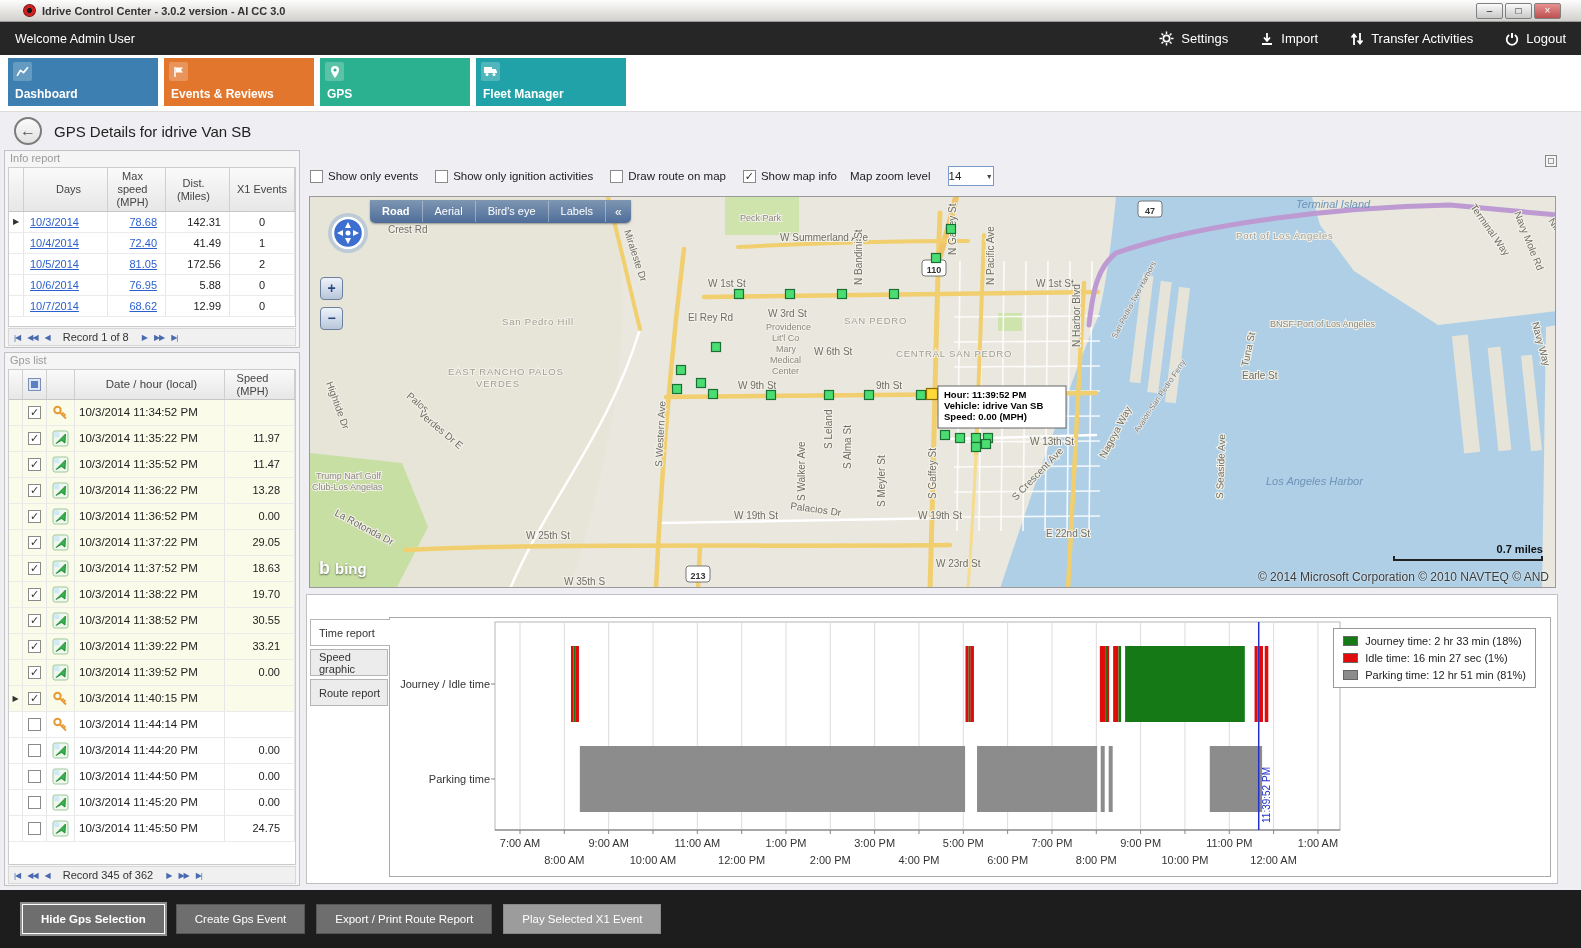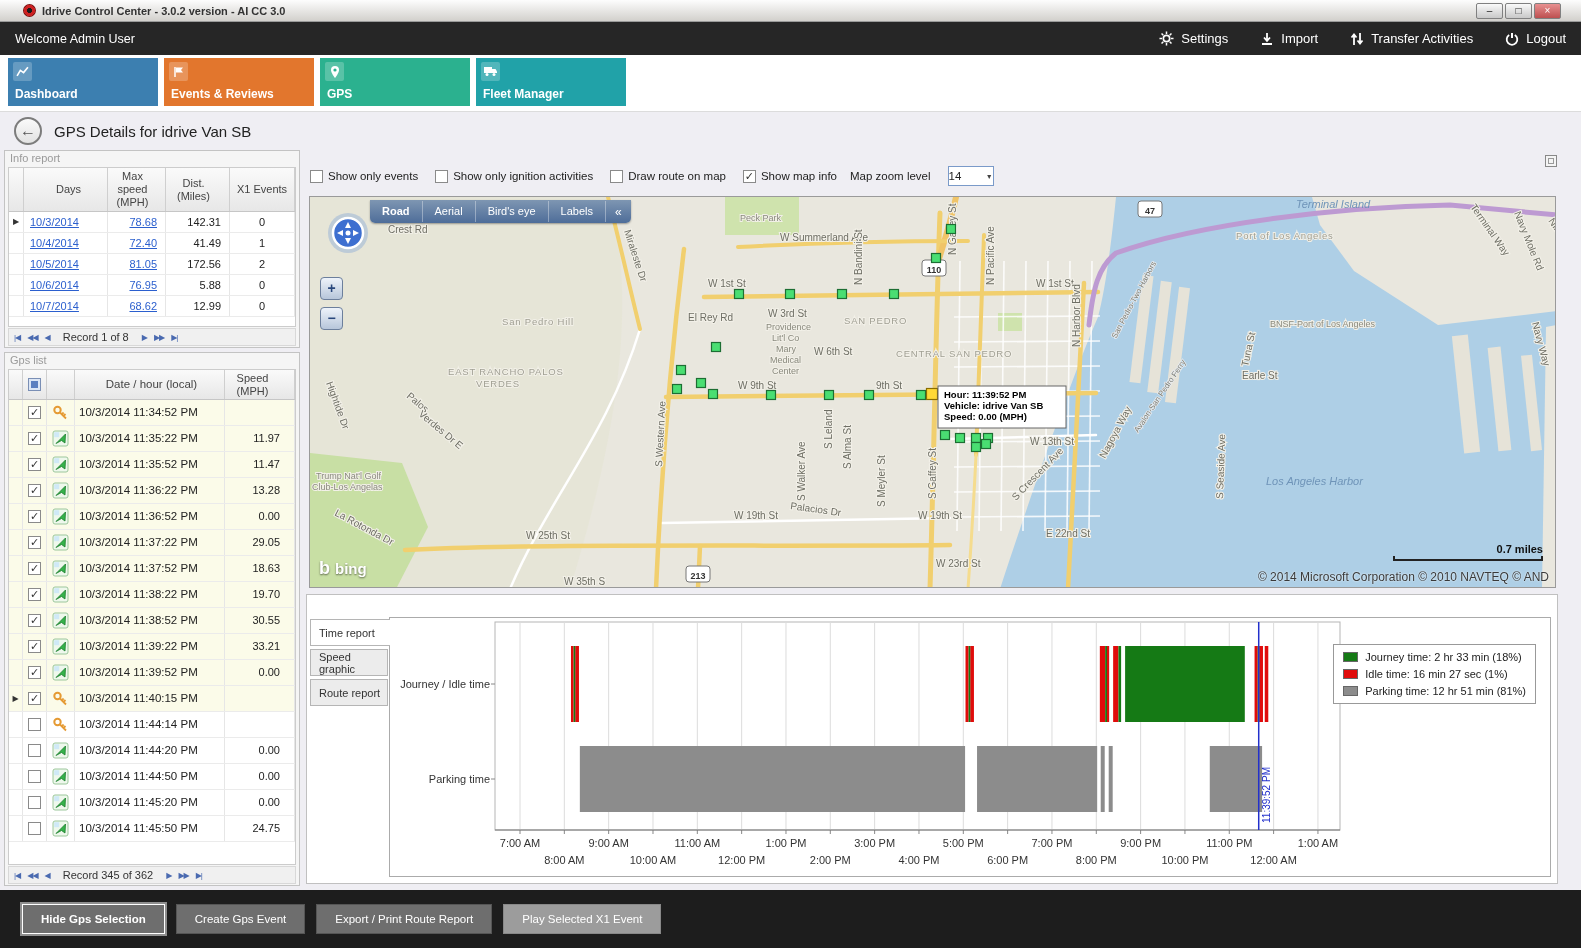--- a/index.html
+++ b/index.html
@@ -124,21 +124,21 @@
   #chart-panel { position:absolute; left:306px; top:594px; width:1252px; height:290px;
     background:#fff; border:1px solid #c0c0c0; }
   #chart-tabs { position:absolute; left:3px; top:24px; width:80px; height:120px; }
   .ctab { position:absolute; left:0; width:78px; height:27px; border:1px solid #b5b5b5; background:#ececec;
     font-size:11px; color:#333; display:flex; align-items:center; padding-left:8px; }
   .ctab.active { background:#fff; width:80px; border-right:none; z-index:2; }
   #chart-frame { position:absolute; left:82px; top:22px; right:6px; bottom:6px; border:1px solid #ababab; background:#fff; }
   .ax-label { font-size:11px; fill:#333; }
   .cursor-label { font-size:10px; fill:#2230cc; }
   #chart-legend { position:absolute; right:14px; top:10px; border:1px solid #999; background:#fff;
-    padding:6px 9px; display:flex; flex-direction:column; gap:5px; font-size:11px; color:#222;margin-top:16px; }
+    padding:6px 9px; display:flex; flex-direction:column; gap:5px; font-size:11px; color:#222; }
   .leg-row { display:flex; align-items:center; gap:7px; }
   .leg-sw { width:15px; height:10px; border:1px solid #666; flex:none; }
 
   
   #bottombar { position:absolute; left:0; right:0; bottom:0; height:58px; background:#1d1d1d;
     display:flex; align-items:center; gap:11px; padding-left:22px; }
   .bbtn { height:30px; padding:0 18px; background:#6e6e6e; color:#fff; font-size:11.5px;
     display:flex; align-items:center; border:1px solid #555; }
   .bbtn.focused { border:1px solid #fff; box-shadow:0 0 0 2px #8f8f8f;font-weight:bold; }
   .bbtn.light { background:#9c9c9c; border-color:#888; }

